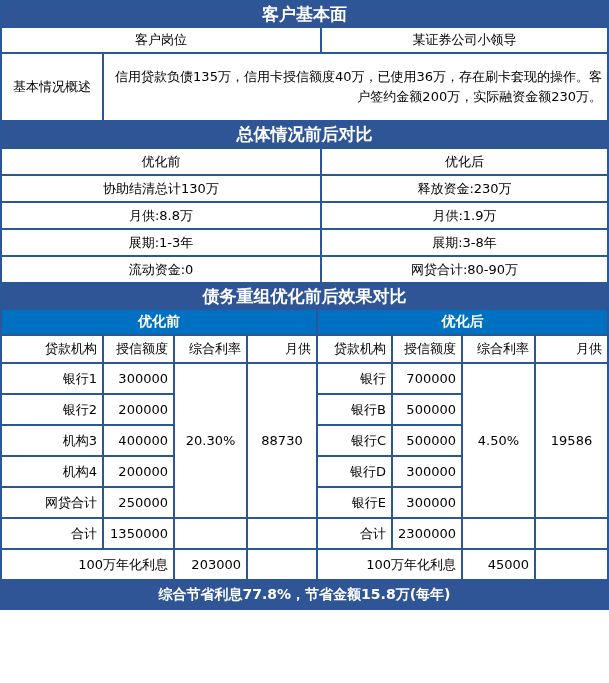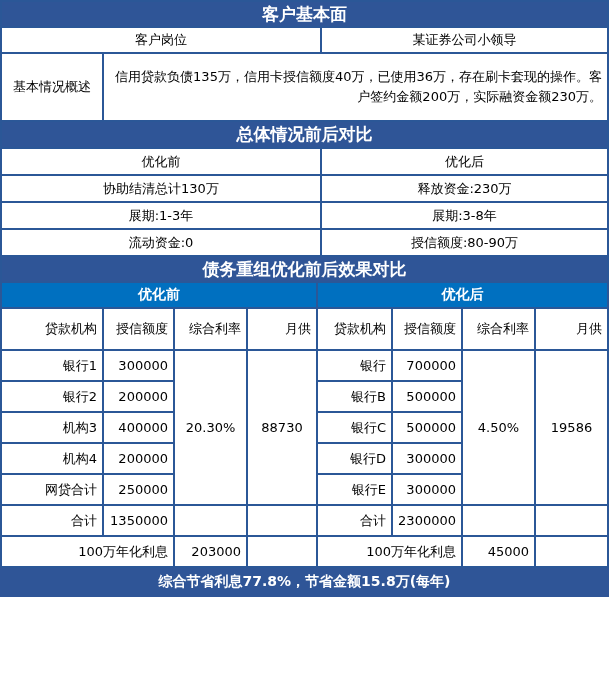--- a/index.html
+++ b/index.html
@@ -45,21 +45,21 @@
   .c{text-align:center;}
   .r{text-align:right;}
   .l{text-align:right;}
   td.ov{
     height:66px;
     white-space:normal;
     line-height:1.55;
     vertical-align:middle;
   }
   .s2 td{height:25px;}
-  .s3 td.ch{height:40px;}
+  .s3 td.ch{height:26px;}
   .s3 td.d{height:29px;}
   .footer{
     background:var(--hd,#2F5597);
     color:#fff;
     font-weight:bold;
     font-size:14px;
     text-align:center;
     padding:5px 0 6px 0;
   }
 </style>
@@ -100,26 +100,30 @@
     </tr>
     <tr>
       <td class="c">优化前</td>
       <td class="c">优化后</td>
     </tr>
     <tr>
       <td class="c">协助结清总计130万</td>
       <td class="c">释放资金:230万</td>
     </tr>
     <tr>
+      <td class="c">月供:8.8万</td>
+      <td class="c">月供:1.9万</td>
+    </tr>
+    <tr>
       <td class="c">展期:1-3年</td>
       <td class="c">展期:3-8年</td>
     </tr>
     <tr>
       <td class="c">流动资金:0</td>
-      <td class="c">授信额度:80-90万</td>
+      <td class="c">网贷合计:80-90万</td>
     </tr>
   </tbody>
     </table>
 
   <table class="t s3">
     <colgroup>
       <col style="width:100px">
         <col style="width:69px">
         <col style="width:71px">
         <col style="width:68px">

